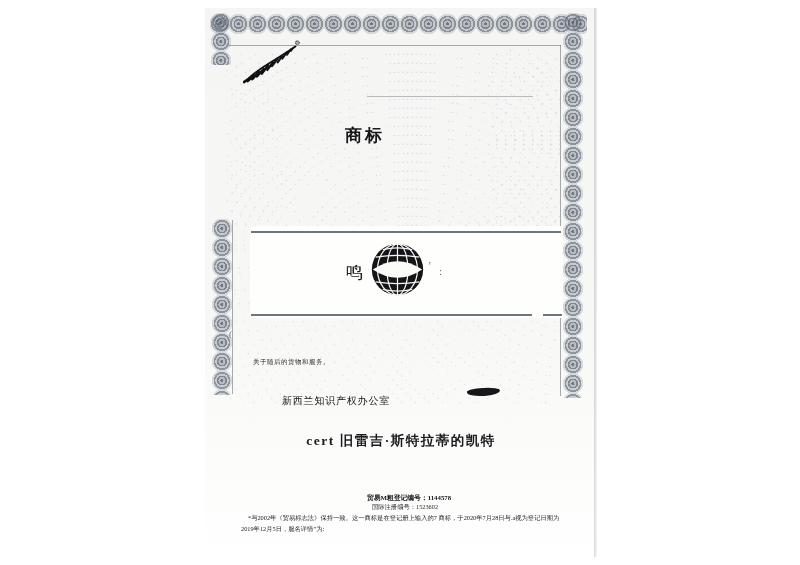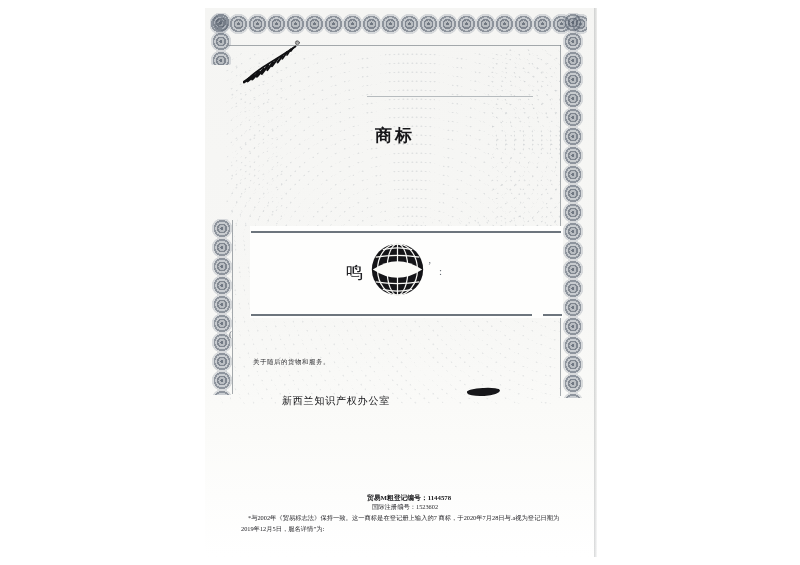--- a/index.html
+++ b/index.html
@@ -44,21 +44,21 @@
   .t1 { left:25px;  top:44px;  width:330px; height:182px; --cx:55%;  --cy:135%; }
   .t2 { left:10px;  top:208px; width:345px; height:188px; --cx:112%; --cy:-12%; opacity:0.36; }
   .t3 { left:285px; top:40px;  width:70px;  height:186px; --cx:-30%; --cy:50%;  opacity:0.5; }
   .t4 { left:20px;  top:56px;  width:60px;  height:160px; --cx:160%; --cy:120%; opacity:0.34; }
 
   .faint-line-a { position:absolute; left:162px; top:88px; width:166px; height:1px;
                   background:rgba(130,138,146,0.55); z-index:2; }
 
   .fern { position:absolute; left:38px; top:31px; width:58px; height:45px; z-index:3; }
 
-  .title { position:absolute; left:110px; top:116px; width:100px; text-align:right;
+  .title { position:absolute; left:110px; top:116px; width:100px; text-align:center;
            font-size:17px; font-weight:700; letter-spacing:3px; color:#17171a; z-index:3; }
 
   
   .band { position:absolute; left:45px; top:218px; width:313px; height:92px;
           background:#fefefd; z-index:3; }
   .rule { position:absolute; background:#6d757d; height:1.5px; }
   .rule-top      { left:1px;   top:5px;  width:310px; }
   .rule-bot-a    { left:1px;   top:88px; width:281px; }
   .rule-bot-b    { left:293px; top:88px; width:19px; }
   .ming  { position:absolute; left:96px; top:35px; font-size:17px; color:#202024; }
@@ -150,20 +150,21 @@
         </svg>
       </div>
       <div class="mk-apo">’</div>
       <div class="mk-col">:</div>
     </div>
 
     <div class="paren">(</div>
     <div class="goods">关于随后的货物和服务。</div>
     <div class="smudge"></div>
     <div class="office">新西兰知识产权办公室</div>
+    <div class="holder">cert 旧雷吉·斯特拉蒂的凯特</div>
 
     <div class="regline">贸易M粗登记编号：1144578</div>
     <div class="intlline">国际注册编号：1523602</div>
     <div class="fineprint">
       <span class="l1">*与2002年《贸易标志法》保持一致。这一商标是在登记册上输入的7  商标，于2020年7月28日与.a视为登记日期为</span>
       <span class="l2">2019年12月5日，服名详情”为:</span>
     </div>
 
     <div class="page-edge"></div>
   </div>

